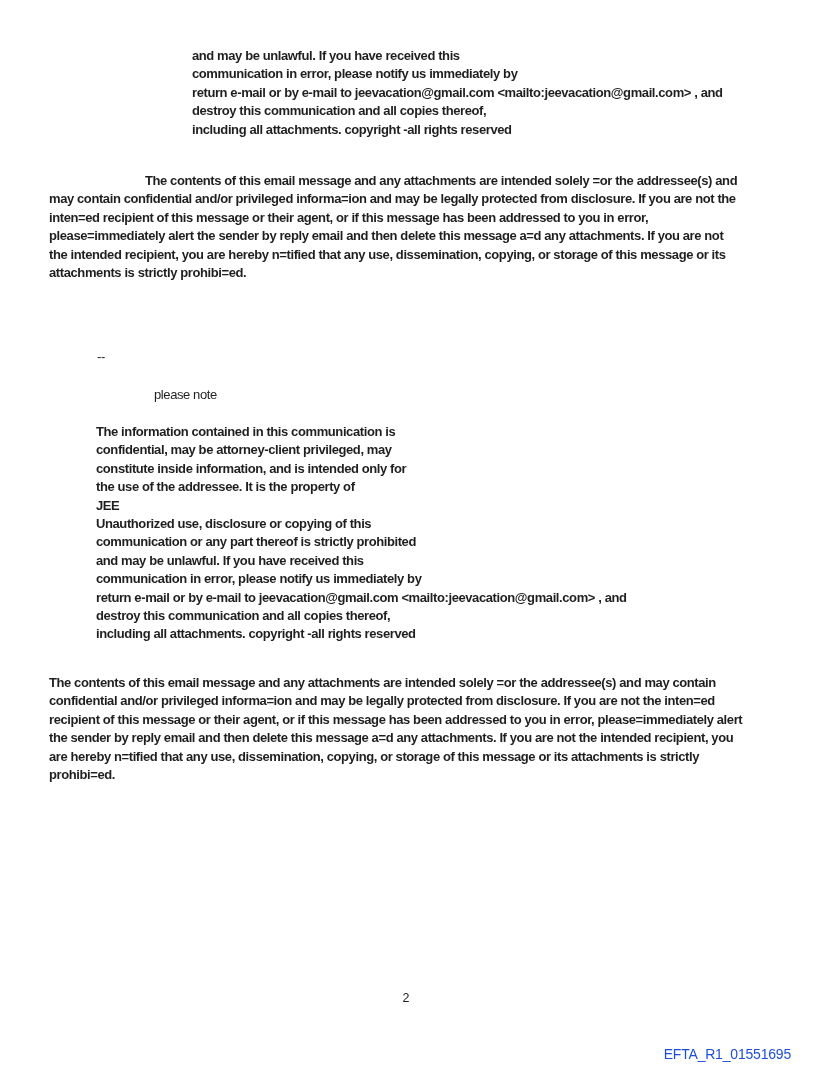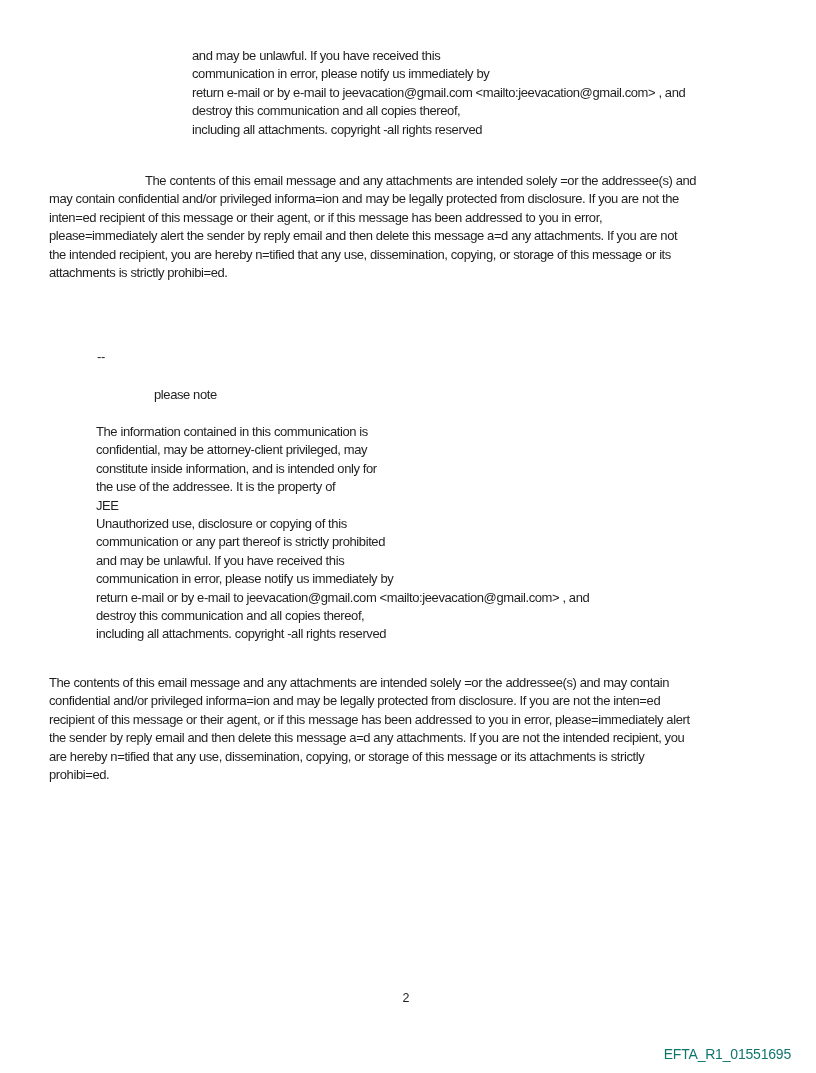--- a/index.html
+++ b/index.html
@@ -18,41 +18,42 @@
   }
   .textblock {
     position: absolute;
     font-size: 13px;
     line-height: 18.4px;
     letter-spacing: -0.4px;
     white-space: pre;
   }
   .textblock .line {
     height: 18.4px;
+    font-weight: bold;
   }
   
   .indent-first .line:first-child {
     padding-left: 96px;
   }
   .page-number {
     position: absolute;
     left: 0;
     top: 991px;
     width: 812px;
     text-align: center;
     font-size: 12.5px;
     letter-spacing: -0.2px;
   }
   .bates-number {
     position: absolute;
     right: 25px;
     top: 1046px;
     font-size: 14px;
     letter-spacing: -0.2px;
-    color: #0f766e;
+    color: #1d4ed8;
   }
 </style>
 </head>
 <body>
 
 <div class="page">
 
   <div class="textblock" style="left:192px; top:47px;"><div class="line">and may be unlawful. If you have received this</div><div class="line">communication in error, please notify us immediately by</div><div class="line">return e-mail or by e-mail to jeevacation@gmail.com &lt;mailto:jeevacation@gmail.com&gt; , and</div><div class="line">destroy this communication and all copies thereof,</div><div class="line">including all attachments. copyright -all rights reserved</div></div>
 
   <div class="textblock indent-first" style="left:49px; top:172px;"><div class="line">The contents of this email message and any attachments are intended solely =or the addressee(s) and</div><div class="line">may contain confidential and/or privileged informa=ion and may be legally protected from disclosure. If you are not the</div><div class="line">inten=ed recipient of this message or their agent, or if this message has been addressed to you in error,</div><div class="line">please=immediately alert the sender by reply email and then delete this message a=d any attachments. If you are not</div><div class="line">the intended recipient, you are hereby n=tified that any use, dissemination, copying, or storage of this message or its</div><div class="line">attachments is strictly prohibi=ed.</div></div>

